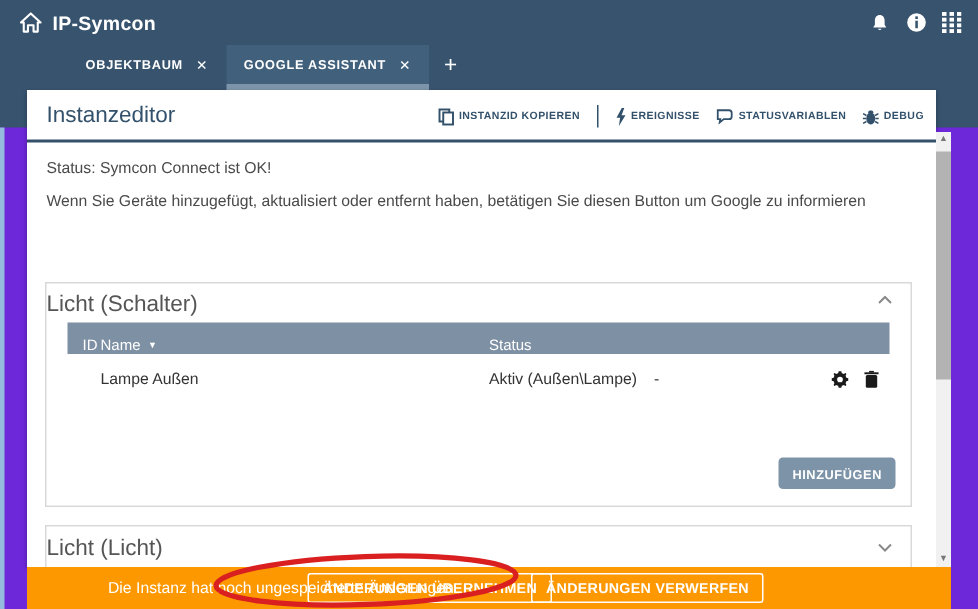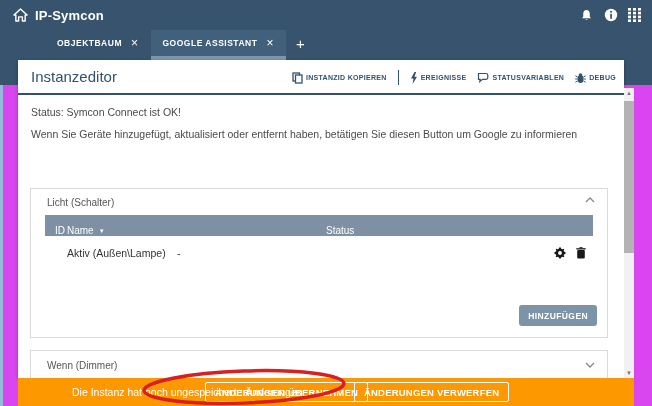--- a/index.html
+++ b/index.html
@@ -1,19 +1,19 @@
 <!DOCTYPE html>
 <html><head>
 <meta charset="utf-8">
 <style>
   * { margin:0; padding:0; box-sizing:border-box; }
   body { background:#cfcfcf; font-family:"Liberation Sans", sans-serif; }
   .screen{
     position:relative; width:652px; height:406px; overflow:hidden;
-    background:#d946ef; font-family:"Liberation Sans", sans-serif;
+    background:#6d28d9; font-family:"Liberation Sans", sans-serif;
   }
   
   .topband{ position:absolute; top:0; left:0; width:652px; height:85px; background:#37536e; }
   .leftstrip{ position:absolute; top:85px; left:0; width:3px; bottom:0; background:#94bbdd; }
   .topbar{ position:absolute; top:0; left:0; right:0; height:30px; display:flex; align-items:center; }
   .brand{ display:flex; align-items:center; gap:7px; margin-left:13px; }
   .brand-title{ color:#fff; font-size:13px; font-weight:bold; letter-spacing:.2px; }
   .topbar-icons{ position:absolute; right:10px; top:0; height:30px; display:flex; align-items:center; gap:9px; }
   .tico{ width:15px; height:15px; display:flex; align-items:center; justify-content:center; cursor:pointer; }
   
@@ -37,21 +37,21 @@
   
   .status-line{ position:absolute; left:13px; top:46px; font-size:10.5px; color:#4a4a4a; }
   .info-line{ position:absolute; left:13px; top:68px; font-size:10.5px; color:#4a4a4a; white-space:nowrap; }
   .btn{ background:#7d93a8; color:#fff; border:none; border-radius:3px; font-family:"Liberation Sans",sans-serif;
         font-size:8.5px; font-weight:bold; letter-spacing:.4px; cursor:pointer; }
   .update-btn{ position:absolute; left:13px; top:88px; height:22px; padding:0 11px; }
   .panel{ position:absolute; left:12px; width:578px; border:1px solid #d9d9d9; background:#fff; }
   .panel-schalter{ top:128px; height:150px; }
   .panel-dimmer{ top:290px; height:40px; }
   .panel-head{ position:relative; height:26px; display:flex; align-items:center; cursor:pointer; }
-  .panel-title{ margin-left:16px; font-size:10px; color:#555; }
+  .panel-title{ margin-left:0; font-size:15px; color:#555; }
   .chev{ position:absolute; right:12px; top:8px; }
   
   .table{ position:absolute; left:14px; right:14px; top:26px; }
   .trow{ display:flex; align-items:flex-end; height:21px; font-size:10px; }
   .thead{ background:#7e90a3; color:#fff; }
   .tbody-row{ color:#333; height:23px; font-size:10.5px; }
   .c-id{ width:22px; padding-left:10px; }
   .c-name{ width:259px; display:flex; align-items:center; gap:5px; }
   .c-var{ width:110px; }
   .c-status{ flex:1; }
@@ -208,20 +208,21 @@
         <div class="trow thead">
           <span class="c-id">ID</span>
           <span class="c-name">
             <span>Name</span>
             <span class="sort">▼</span>
           </span>
           <span class="c-status">Status</span>
         </div>
         <div class="trow tbody-row">
           <span class="c-id"></span>
+          <span class="c-name">Lampe Außen</span>
           <span class="c-var">Aktiv (Außen\Lampe)</span>
           <span class="c-status">-</span>
           <span class="c-actions">
             <span class="rowicon">
               <svg width="12" height="12" viewBox="0 0 12 12">
                   <path d="M6 0.5 L6.9 0.5 L7.2 1.8 A4.3 4.3 0 0 1 8.5 2.3 L9.7 1.7 L10.3 2.3 L9.7 3.5 A4.3 4.3 0 0 1 10.2 4.8 L11.5 5.1 L11.5 6.9 L10.2 7.2 A4.3 4.3 0 0 1 9.7 8.5 L10.3 9.7 L9.7 10.3 L8.5 9.7 A4.3 4.3 0 0 1 7.2 10.2 L6.9 11.5 L5.1 11.5 L4.8 10.2 A4.3 4.3 0 0 1 3.5 9.7 L2.3 10.3 L1.7 9.7 L2.3 8.5 A4.3 4.3 0 0 1 1.8 7.2 L0.5 6.9 L0.5 5.1 L1.8 4.8 A4.3 4.3 0 0 1 2.3 3.5 L1.7 2.3 L2.3 1.7 L3.5 2.3 A4.3 4.3 0 0 1 4.8 1.8 L5.1 0.5 Z" fill="#1a1a1a"></path>
                   <circle cx="6" cy="6" r="1.9" fill="#fff"></circle>
                 </svg>
             </span>
             <span class="rowicon">
@@ -232,21 +233,21 @@
                 </svg>
             </span>
           </span>
         </div>
       </div>
       <button class="btn add-btn">HINZUFÜGEN</button>
     </div>
 
     <div class="panel panel-dimmer">
       <div class="panel-head" style="height:28px;">
-        <span class="panel-title">Wenn (Dimmer)</span>
+        <span class="panel-title">Licht (Licht)</span>
         <span class="chev" style="top:11px;">
           <svg width="10" height="6" viewBox="0 0 10 6">
               <polyline points="1,1 5,5 9,1" fill="none" stroke="#888" stroke-width="1.3"></polyline>
             </svg>
         </span>
       </div>
     </div>
 
     <div class="scrollbar">
       <span class="sb-arrow sb-up">▲</span>

